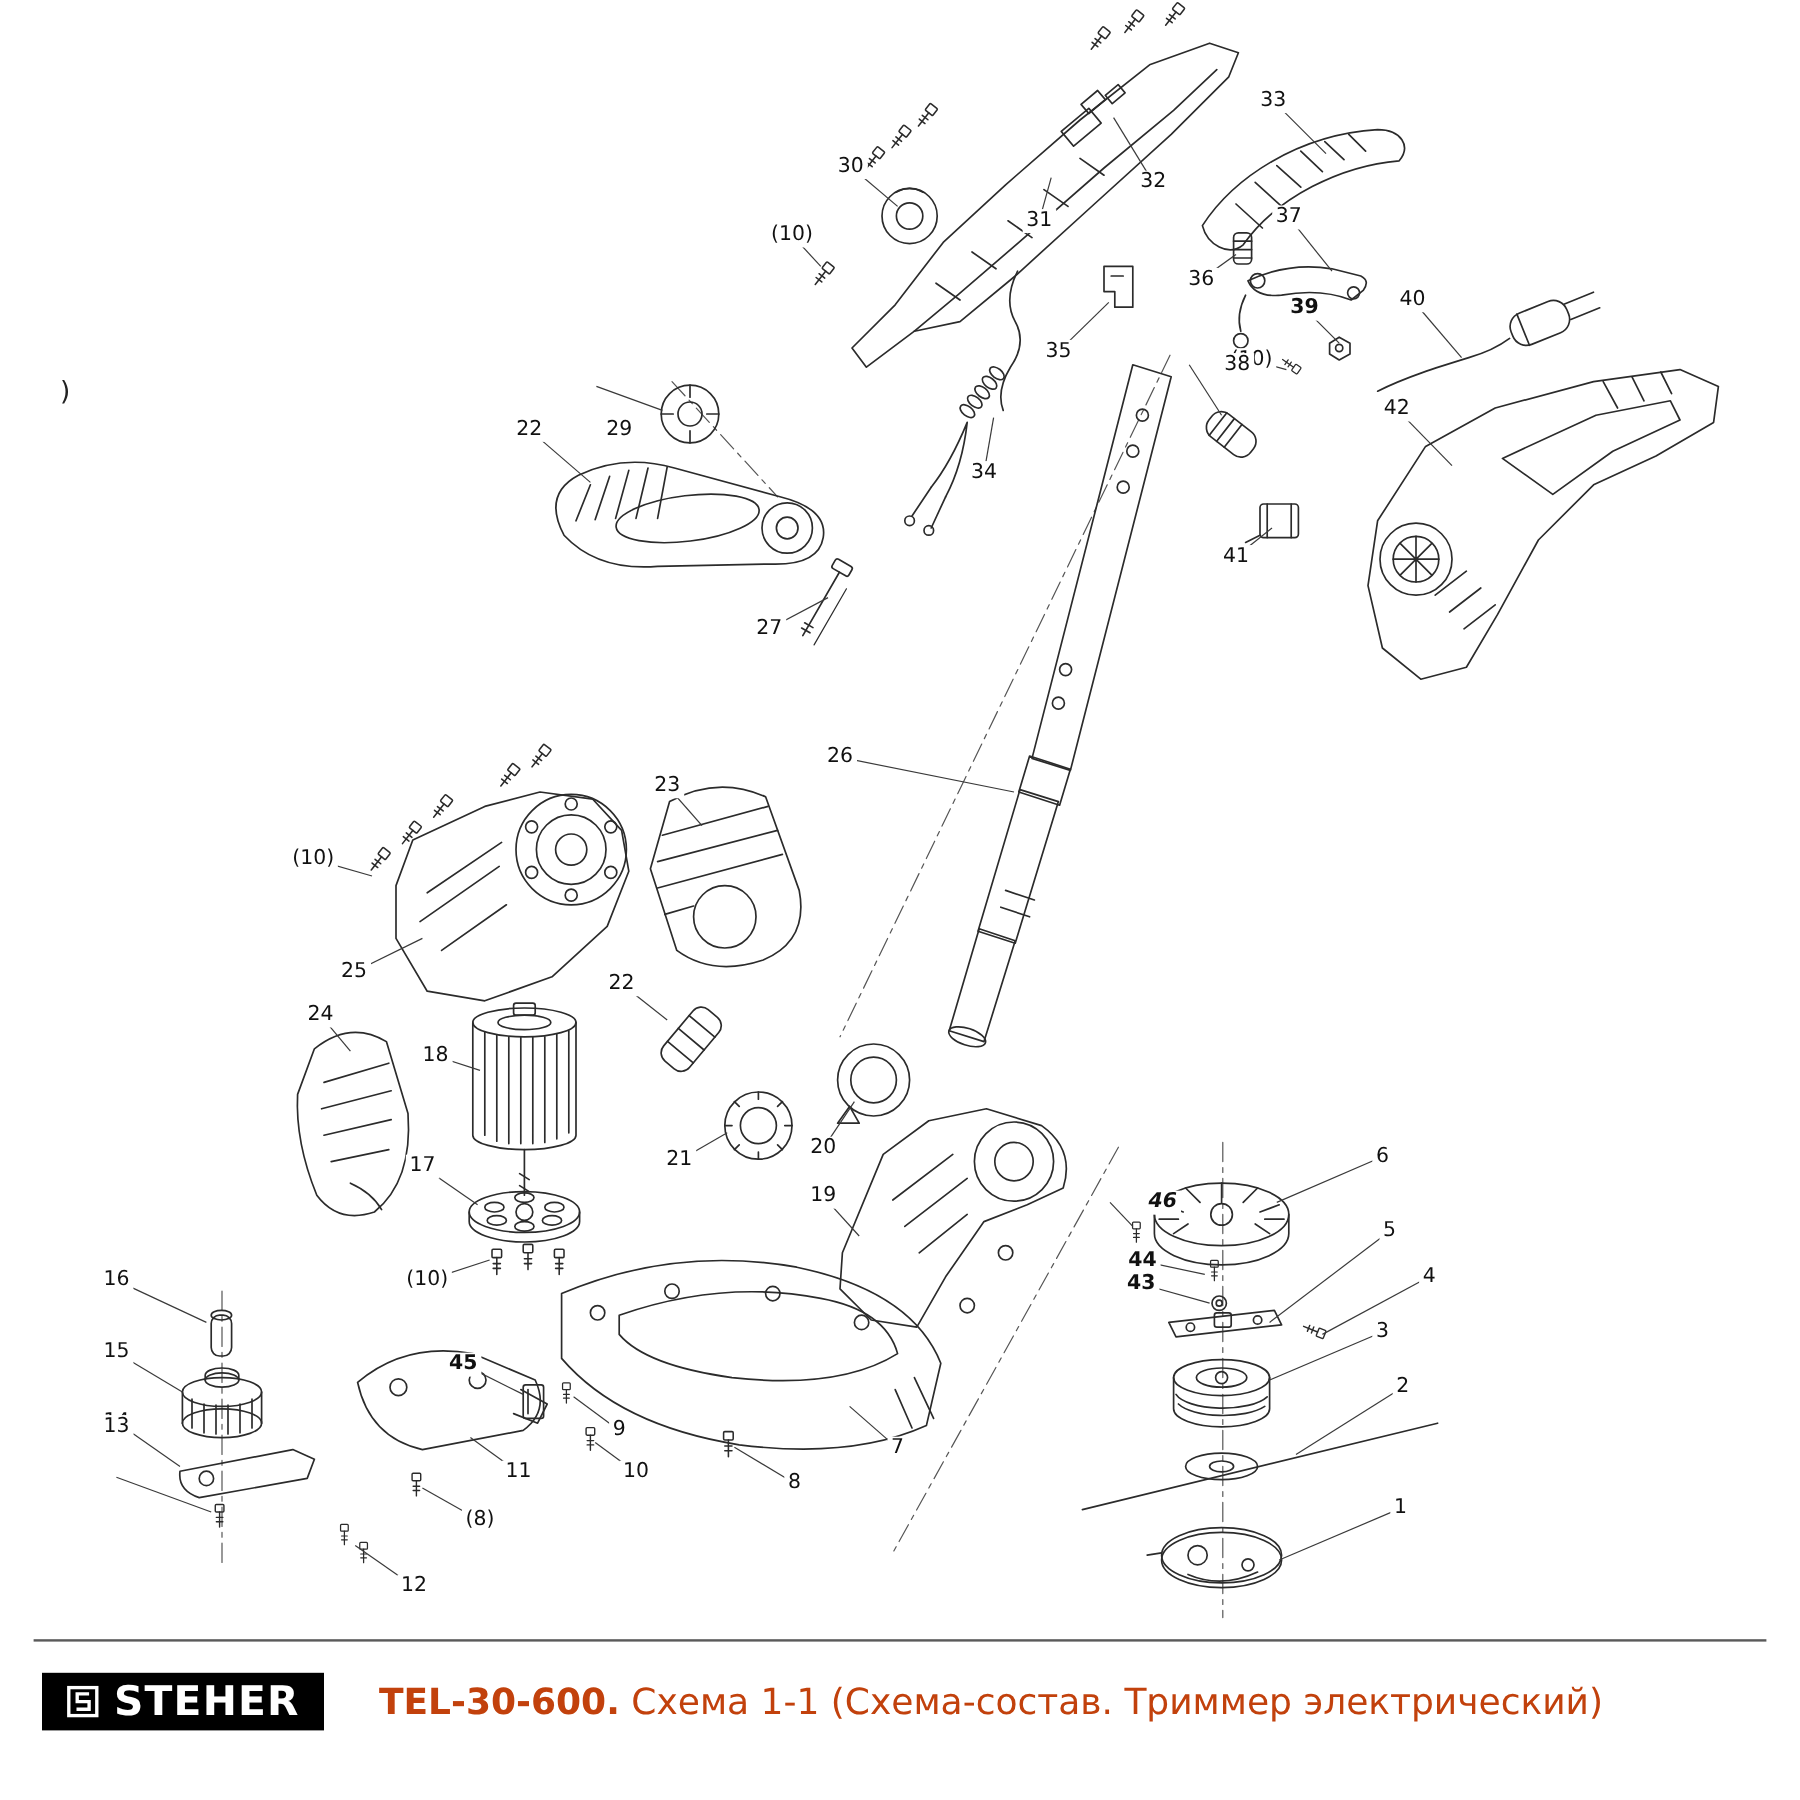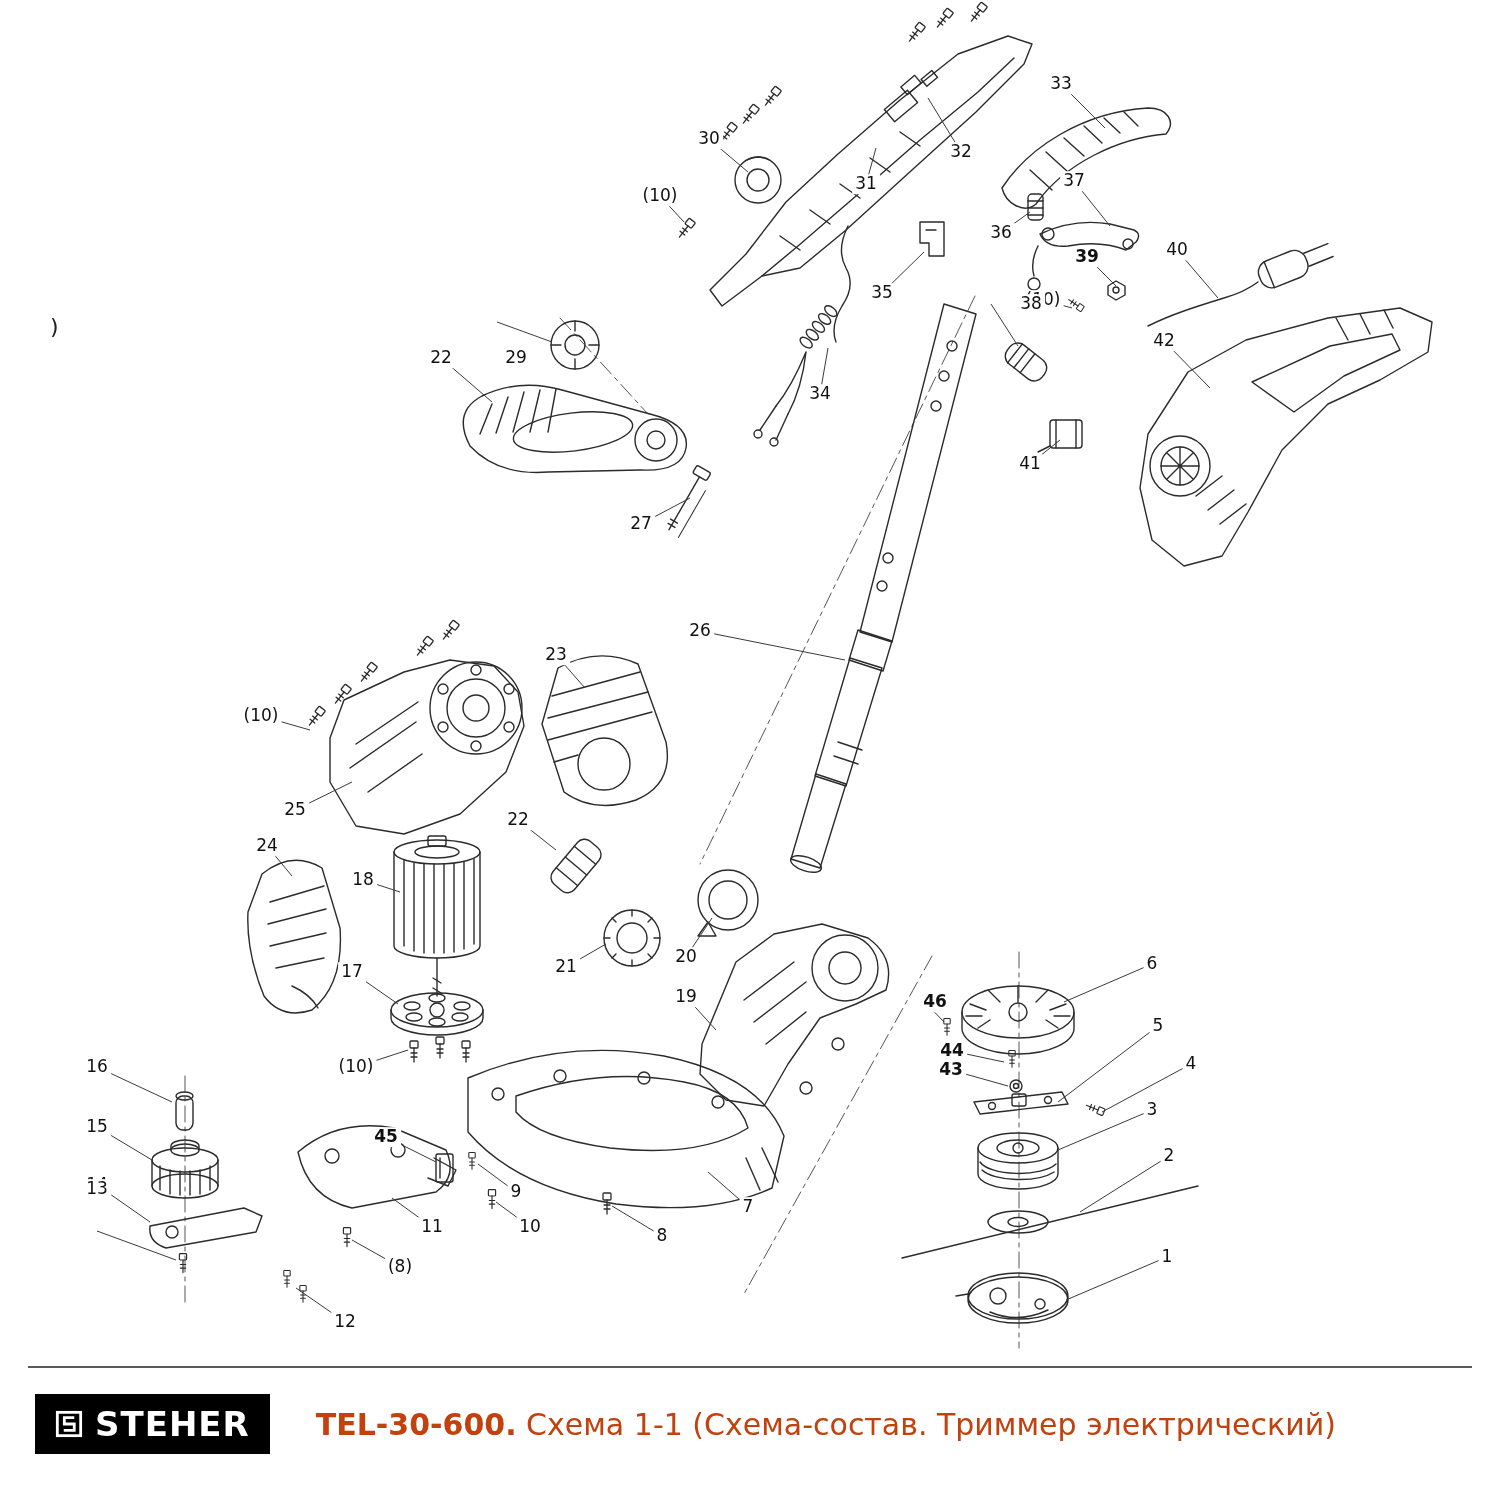--- a/index.html
+++ b/index.html
@@ -26,21 +26,21 @@
   #artifact {
     position:absolute;
     left:50px; top:314px;
     font-size:22px; color:#222;
   }
   #footer { position:absolute; left:0; top:1366px; width:1500px; height:134px; background:#fff; }
   #footer-line { position:absolute; top:0; left:28px; right:28px; border-top:2px solid #5a5a5a; }
   #footer-content { position:absolute; top:28px; left:35px; display:flex; align-items:center; gap:46px; }
   #logo {
     display:flex; align-items:center; gap:12px;
-    height:60px; padding:0 20px;
+    height:48px; padding:0 20px;
     font-weight:bold; font-size:34px; letter-spacing:1px;
   }
   #title { font-size:30px; }
   #title .model { font-weight:bold; }
 </style>
 </head>
 <body>
 
 <svg id="drawing" width="1500" height="1370" viewBox="0 0 1500 1370" xmlns="http://www.w3.org/2000/svg">
   <defs>
@@ -452,21 +452,21 @@
     <div class="callout" style="left: 261px; top: 716px;">(10)</div>
     <div class="callout" style="left: 295px; top: 810px;">25</div>
     <div class="callout" style="left: 518px; top: 820px;">22</div>
     <div class="callout" style="left: 267px; top: 846px;">24</div>
     <div class="callout" style="left: 363px; top: 880px;">18</div>
     <div class="callout" style="left: 566px; top: 967px;">21</div>
     <div class="callout" style="left: 686px; top: 957px;">20</div>
     <div class="callout" style="left: 352px; top: 972px;">17</div>
     <div class="callout" style="left: 686px; top: 997px;">19</div>
     <div class="callout" style="left: 1152px; top: 964px;">6</div>
-    <div class="callout bold" style="left: 935px; top: 1002px;">46</div>
+    <div class="callout bold" style="left: 969px; top: 1002px; font-style: italic;">46</div>
     <div class="callout" style="left: 356px; top: 1067px;">(10)</div>
     <div class="callout bold" style="left: 952px; top: 1051px;">44</div>
     <div class="callout bold" style="left: 951px; top: 1070px;">43</div>
     <div class="callout" style="left: 1158px; top: 1026px;">5</div>
     <div class="callout" style="left: 1191px; top: 1064px;">4</div>
     <div class="callout" style="left: 1152px; top: 1110px;">3</div>
     <div class="callout" style="left: 1169px; top: 1156px;">2</div>
     <div class="callout" style="left: 97px; top: 1067px; text-align: center;">16</div>
     <div class="callout" style="left: 97px; top: 1127px;">15</div>
     <div class="callout bold" style="left: 386px; top: 1137px;">45</div>

